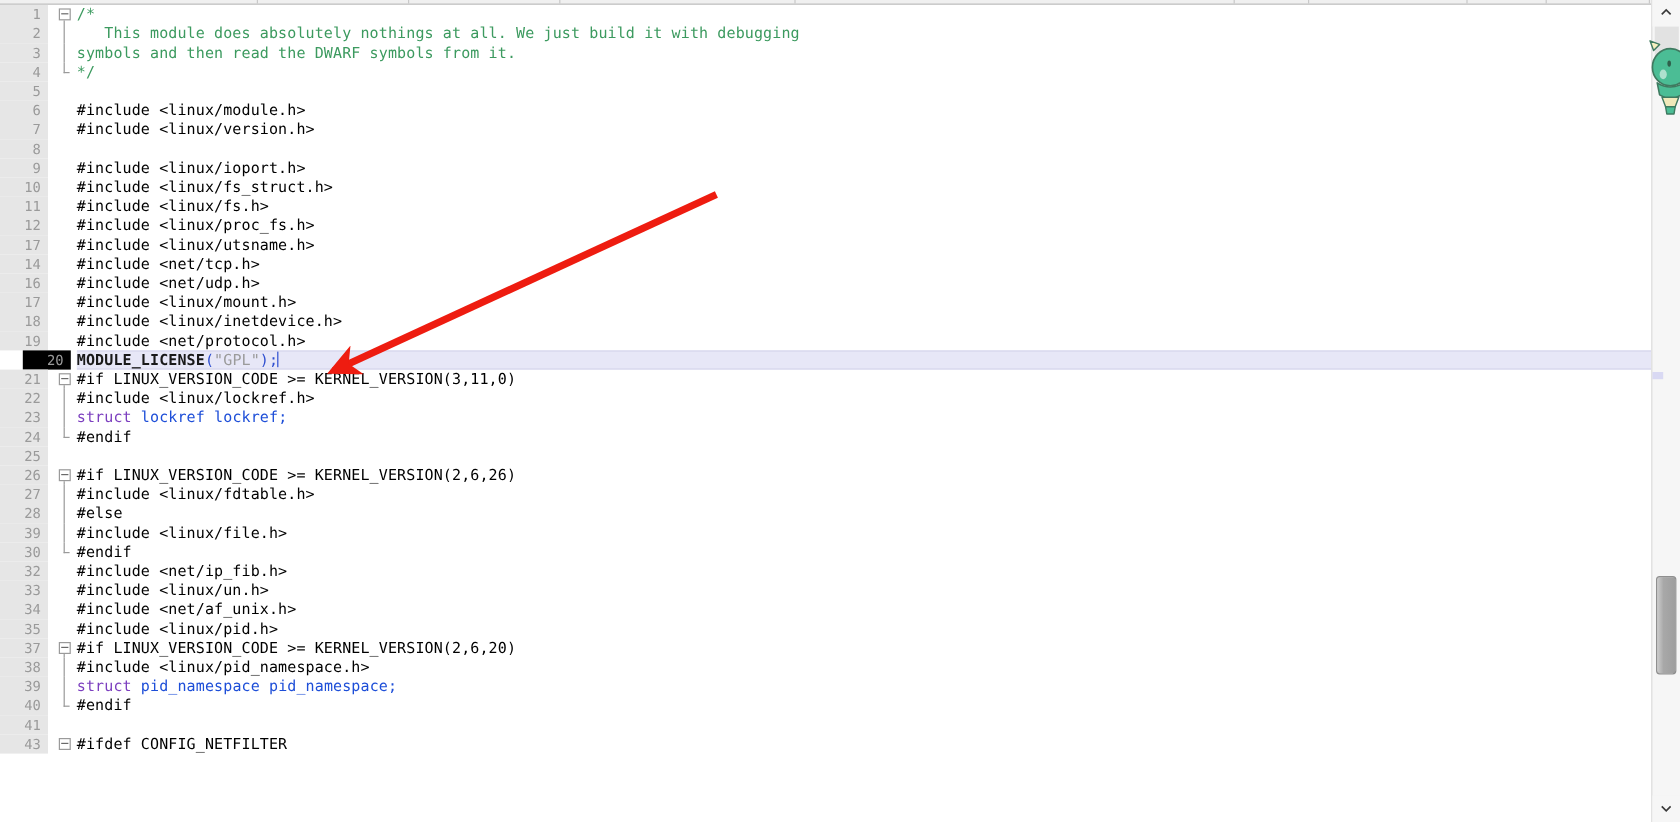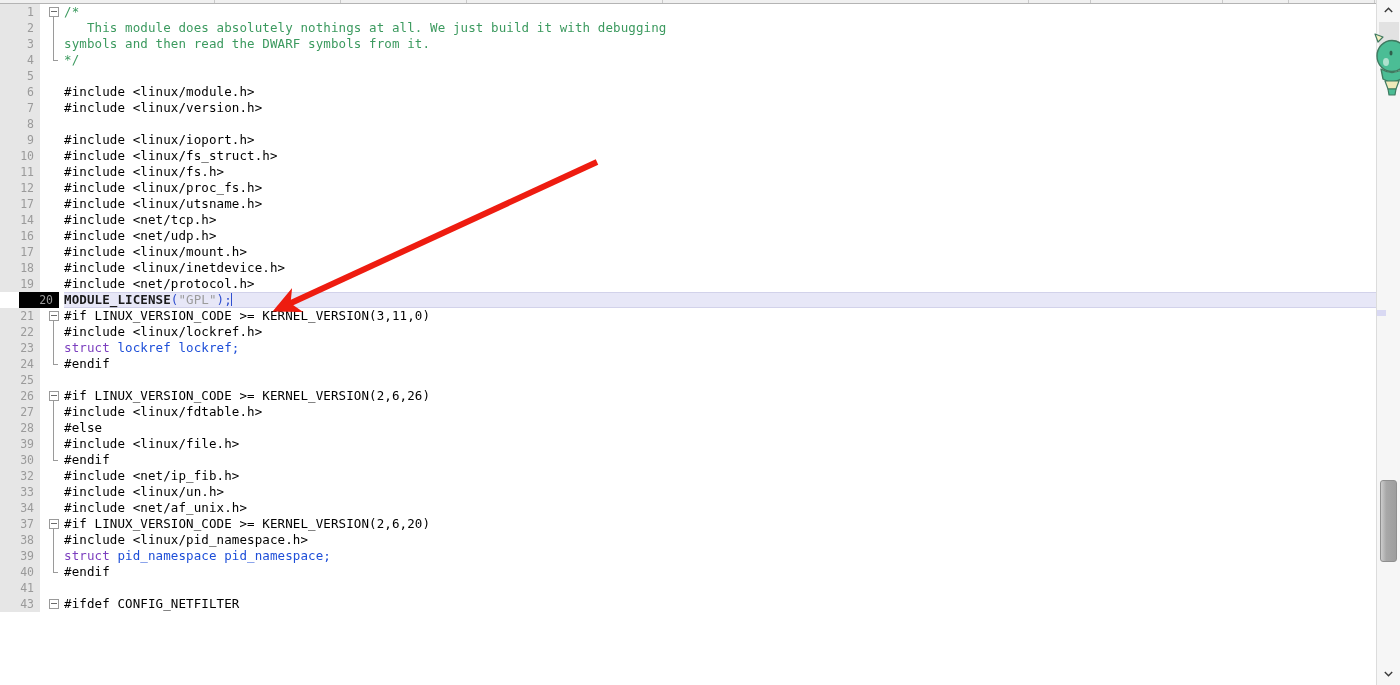--- a/index.html
+++ b/index.html
@@ -277,20 +277,21 @@
         <div class="row"><div class="gutter-num">24</div><div class="fold-cell"><span class="fold-end"></span></div><div class="code-cell"><span class="t-pre">#endif</span></div></div>
         <div class="row"><div class="gutter-num">25</div><div class="fold-cell"></div><div class="code-cell"></div></div>
         <div class="row"><div class="gutter-num">26</div><div class="fold-cell"><span class="fold-box"></span><span class="fold-line start"></span></div><div class="code-cell"><span class="t-pre">#if LINUX_VERSION_CODE &gt;= KERNEL_VERSION(2,6,26)</span></div></div>
         <div class="row"><div class="gutter-num">27</div><div class="fold-cell"><span class="fold-line"></span></div><div class="code-cell"><span class="t-pre">#include &lt;linux/fdtable.h&gt;</span></div></div>
         <div class="row"><div class="gutter-num">28</div><div class="fold-cell"><span class="fold-line"></span></div><div class="code-cell"><span class="t-pre">#else</span></div></div>
         <div class="row"><div class="gutter-num">39</div><div class="fold-cell"><span class="fold-line"></span></div><div class="code-cell"><span class="t-pre">#include &lt;linux/file.h&gt;</span></div></div>
         <div class="row"><div class="gutter-num">30</div><div class="fold-cell"><span class="fold-end"></span></div><div class="code-cell"><span class="t-pre">#endif</span></div></div>
         <div class="row"><div class="gutter-num">32</div><div class="fold-cell"></div><div class="code-cell"><span class="t-pre">#include &lt;net/ip_fib.h&gt;</span></div></div>
         <div class="row"><div class="gutter-num">33</div><div class="fold-cell"></div><div class="code-cell"><span class="t-pre">#include &lt;linux/un.h&gt;</span></div></div>
         <div class="row"><div class="gutter-num">34</div><div class="fold-cell"></div><div class="code-cell"><span class="t-pre">#include &lt;net/af_unix.h&gt;</span></div></div>
+        <div class="row"><div class="gutter-num">35</div><div class="fold-cell"></div><div class="code-cell"><span class="t-pre">#include &lt;linux/pid.h&gt;</span></div></div>
         <div class="row"><div class="gutter-num">37</div><div class="fold-cell"><span class="fold-box"></span><span class="fold-line start"></span></div><div class="code-cell"><span class="t-pre">#if LINUX_VERSION_CODE &gt;= KERNEL_VERSION(2,6,20)</span></div></div>
         <div class="row"><div class="gutter-num">38</div><div class="fold-cell"><span class="fold-line"></span></div><div class="code-cell"><span class="t-pre">#include &lt;linux/pid_namespace.h&gt;</span></div></div>
         <div class="row"><div class="gutter-num">39</div><div class="fold-cell"><span class="fold-line"></span></div><div class="code-cell"><span class="t-kw">struct</span><span class="t-txt"> pid_namespace pid_namespace;</span></div></div>
         <div class="row"><div class="gutter-num">40</div><div class="fold-cell"><span class="fold-end"></span></div><div class="code-cell"><span class="t-pre">#endif</span></div></div>
         <div class="row"><div class="gutter-num">41</div><div class="fold-cell"></div><div class="code-cell"></div></div>
         <div class="row"><div class="gutter-num">43</div><div class="fold-cell"><span class="fold-box"></span></div><div class="code-cell"><span class="t-pre">#ifdef CONFIG_NETFILTER</span></div></div>
       </div>
   </div>
 
   <div class="arrow-layer">

